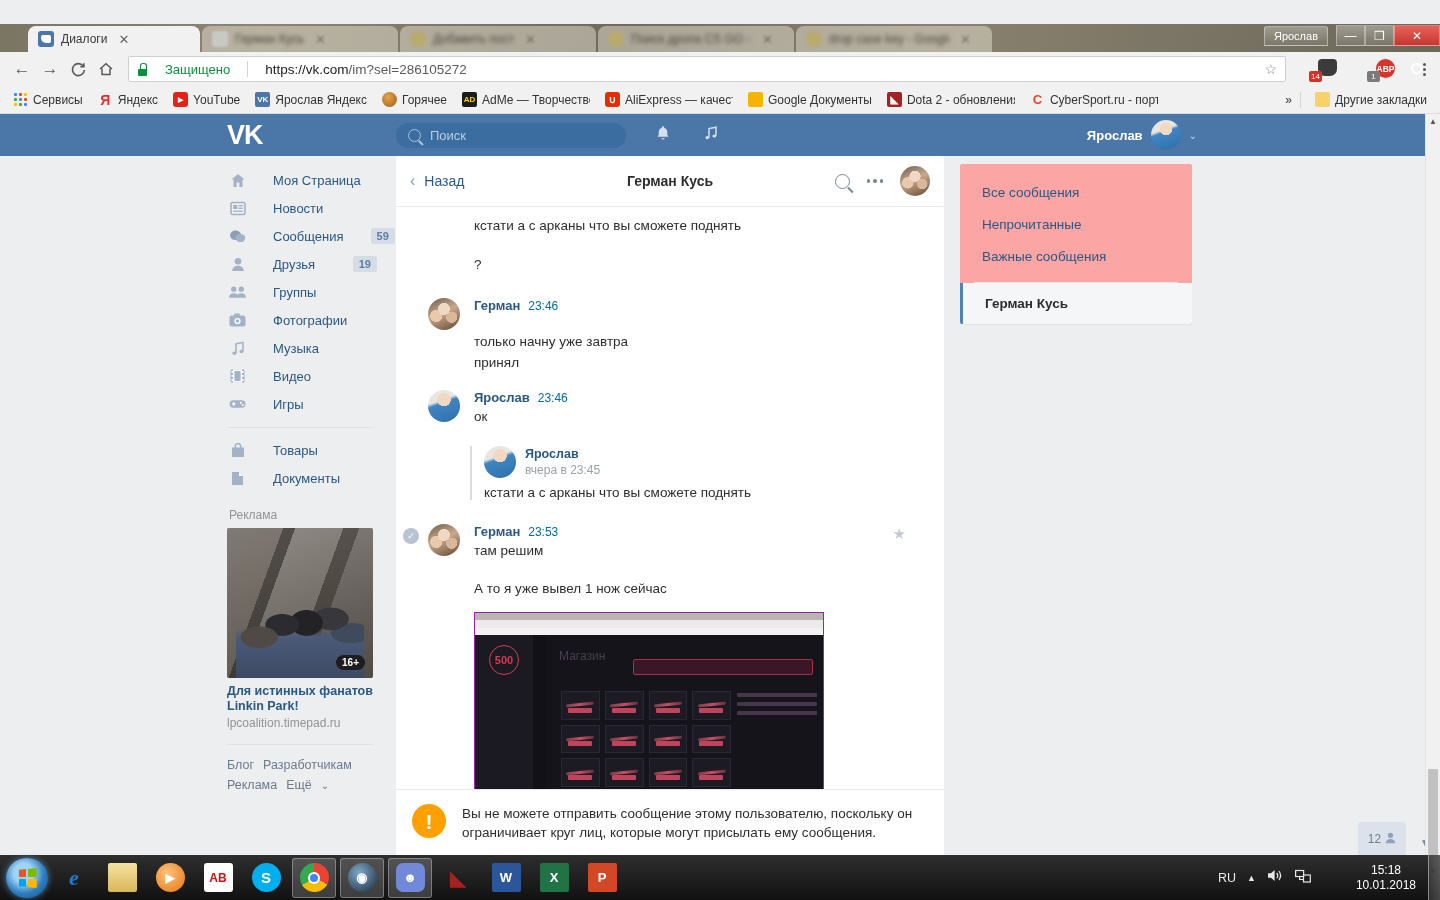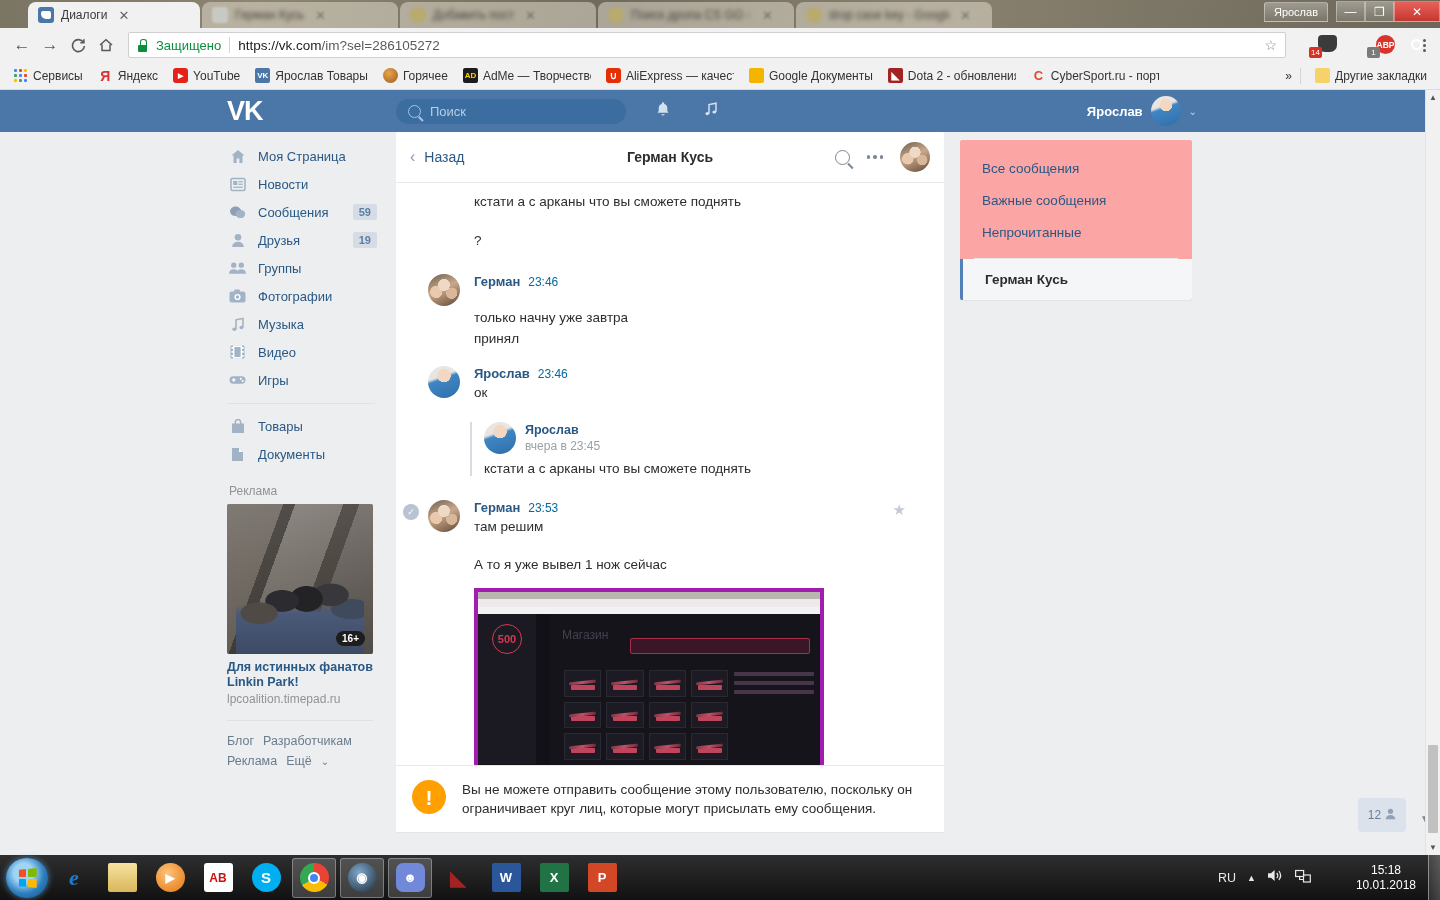--- a/index.html
+++ b/index.html
@@ -5,21 +5,21 @@
 <style>
   * { box-sizing: border-box; margin: 0; padding: 0; }
   html, body {
     width: 1440px; height: 900px;
     overflow: hidden;
     font-family: "Liberation Sans", sans-serif;
     background: #edeef0;
   }
 
   
-  .browser { width: 1440px; height: 855px; position: relative; background:#f1f1f1; }
+  .browser { width: 1440px; height: 855px; position: relative; background:#f1f1f1;margin-top:24px; }
 
   .tabstrip {
     height: 28px; background: linear-gradient(#6e6a5c,#5d5a4e);
     position: relative; overflow: hidden;
   }
   .tabstrip-bg {
     position:absolute; inset:0;
     background-image: linear-gradient(100deg,#7a7463 0%, #8d8572 18%, #6f6a5b 42%, #8a8270 65%, #6b6759 100%);
     filter: blur(0.5px);
   }
@@ -63,21 +63,21 @@
   }
 
   .navbar { height: 34px; display: flex; align-items: center; gap: 0; padding: 0 8px; background:#f1f1f1; }
   .navbtn {
     width: 28px; height: 28px; display:flex; align-items:center; justify-content:center;
     color:#5a5a5a; font-size: 17px;
   }
   .omnibox {
     flex: 1; height: 26px; margin: 0 8px;
     background:#fff; border: 1px solid #cfcfcf; border-radius: 2px;
-    display: flex; align-items: center; padding: 0 8px; gap: 8px; font-size: 13px;
+    display: flex; align-items: center; padding: 0 8px; gap: 17px; font-size: 13px;
   }
   .lock { width: 11px; height: 13px; position: relative; flex:none; }
   .lock::before{
     content:""; position:absolute; left:1px; bottom:0; width:9px; height:7px;
     background:#0a8f3c; border-radius:1px;
   }
   .lock::after{
     content:""; position:absolute; left:3px; top:0; width:5px; height:7px;
     border:1.6px solid #0a8f3c; border-bottom:none; border-radius:3px 3px 0 0;
   }
@@ -153,21 +153,21 @@
   }
   .vk-user .uname { color:#fff; font-size: 13px; font-weight: bold; }
   .vk-user .uav { width: 30px; height: 30px; border-radius:50%; overflow:hidden; }
   .vk-user .chev { color:#c2d6e9; font-size: 10px; }
 
   .vk-body { position:relative; height: 723px; }
 
   
   .lmenu { position:absolute; left: 227px; top: 10px; width: 150px; }
   .lm-item {
-    display:flex; align-items:center; gap: 12px; height: 28px; font-size: 13px; color:#2a5885;
+    display:flex; align-items:center; gap: 27px; height: 28px; font-size: 13px; color:#2a5885;
     padding-left: 2px;
   }
   .lm-ico { width:17px;height:17px;flex:none; color:#a3b3c6; display:flex;align-items:center;justify-content:center;
     font-size:14px; }
   .lm-label { flex:1; }
   .lm-badge {
     background:#d5dce5; color:#5b7fa6; font-size:11px; font-weight:bold;
     border-radius:2px; padding: 2px 6px; min-width: 24px; text-align:center;
   }
   .lm-div { height:1px; background:#dfe1e5; margin: 9px 2px 8px 0; }
@@ -256,21 +256,21 @@
   .readmark {
     position:absolute; left: 7px; top: 4px; width:16px;height:16px;border-radius:50%;
     background:#b8c4d2; display:flex;align-items:center;justify-content:center;
     color:#fff; font-size:9px;
   }
   .starmark { position:absolute; right: 38px; top: 1px; color:#c4cbd4; font-size: 15px; }
 
   
   .shot {
     margin: 14px 0 0 78px; width: 350px; height: 192px; background:#14131a;
-    border: 4px solid #a21caf; position: relative; overflow: hidden;
+    border: 1px solid #a21caf; position: relative; overflow: hidden;
   }
   .shot .s-top { height: 7px; background:#b9b6b0; }
   .shot .s-url { height: 8px; background:#eceaea; }
   .shot .s-bm { height: 7px; background:#f3f1f1; }
   .shot .s-body { position:absolute; top: 22px; left:0; right:0; bottom: 12px; background:#15141b; }
   .shot .s-side { position:absolute; left:0; top:0; width: 58px; bottom:0; background:#1b1a22; }
   .shot .s-circ {
     position:absolute; left: 14px; top: 10px; width: 30px; height: 30px; border-radius:50%;
     border: 1.6px solid #d33a52; color:#d33a52; font-size: 11px; display:flex;
     align-items:center; justify-content:center; font-weight:bold;
@@ -474,21 +474,21 @@
       <span class="bm-label">Яндекс</span>
     </div>
 
     <div class="bm">
       <span class="bmico" style="background:#e62117;border-radius:3px;font-size:7px">▶</span>
       <span class="bm-label">YouTube</span>
     </div>
 
     <div class="bm">
       <span class="bmico" style="background:#4a76a8;font-size:8px">VK</span>
-      <span class="bm-label">Ярослав Товары</span>
+      <span class="bm-label">Ярослав Яндекс</span>
     </div>
 
     <div class="bm">
       <span class="bmico" style="background:radial-gradient(circle at 40% 35%,#e8a54a,#9b5a1e);border-radius:50%"></span>
       <span class="bm-label">Горячее</span>
     </div>
 
     <div class="bm">
       <span class="bmico" style="background:#1c1c1c;color:#ffd400;font-size:8px">AD</span>
       <span class="bm-label">AdMe — Творчество</span>
@@ -850,22 +850,22 @@
 
         <div class="warn">
           <span class="warn-ico">!</span>
           <span class="warn-tx">Вы не можете отправить сообщение этому пользователю, поскольку он ограничивает круг лиц, которые могут присылать ему сообщения.</span>
         </div>
       </div>
 
       <div class="rpanel">
         <div class="rp-top">
           <div class="rp-item">Все сообщения</div>
+          <div class="rp-item">Непрочитанные</div>
           <div class="rp-item">Важные сообщения</div>
-          <div class="rp-item">Непрочитанные</div>
         </div>
         <div class="rp-div"></div>
         <div class="rp-active">Герман Кусь</div>
       </div>
 
       <div class="online-chip">
         <span>12</span>
         <span class="pico">
           <svg width="11" height="12" viewBox="0 0 11 12">
               <circle cx="5.5" cy="3.3" r="2.6" fill="#8fa2b8"></circle>

